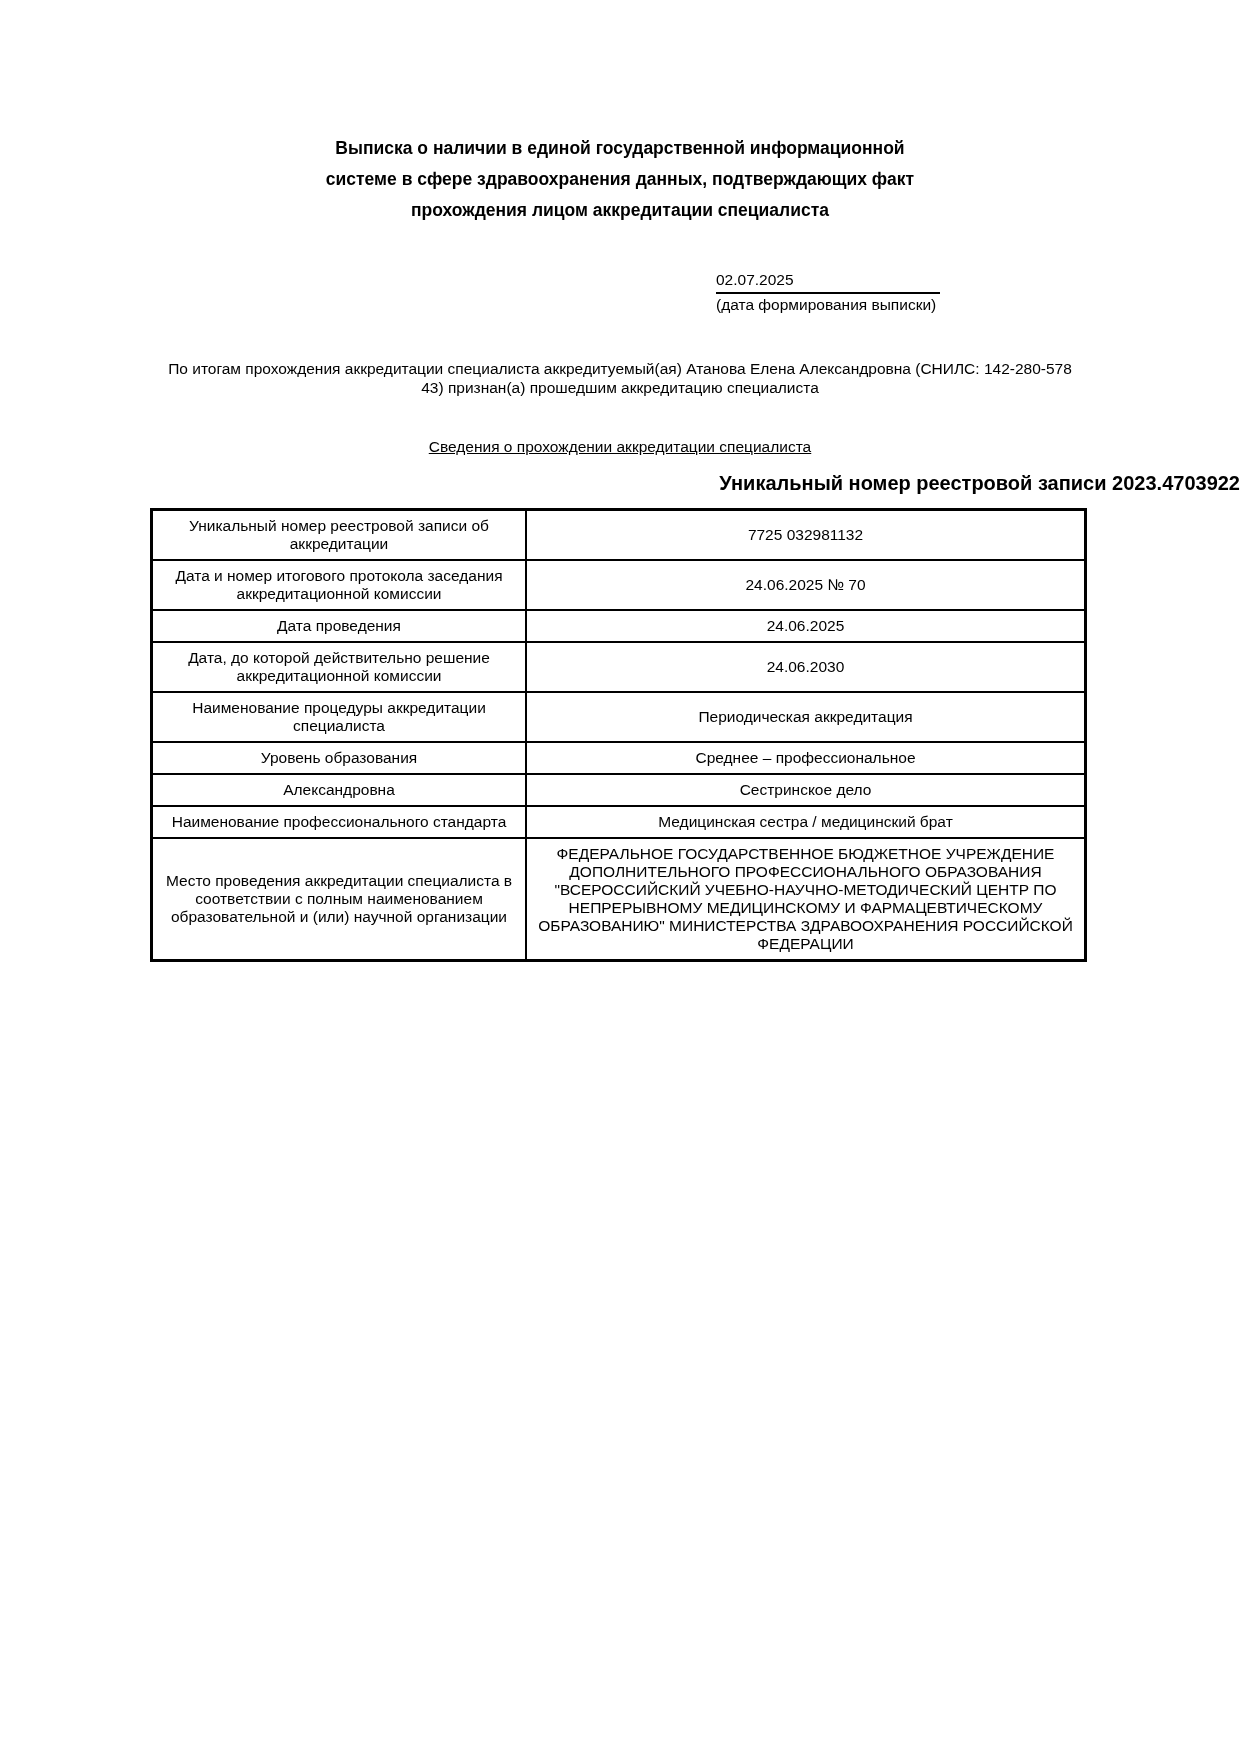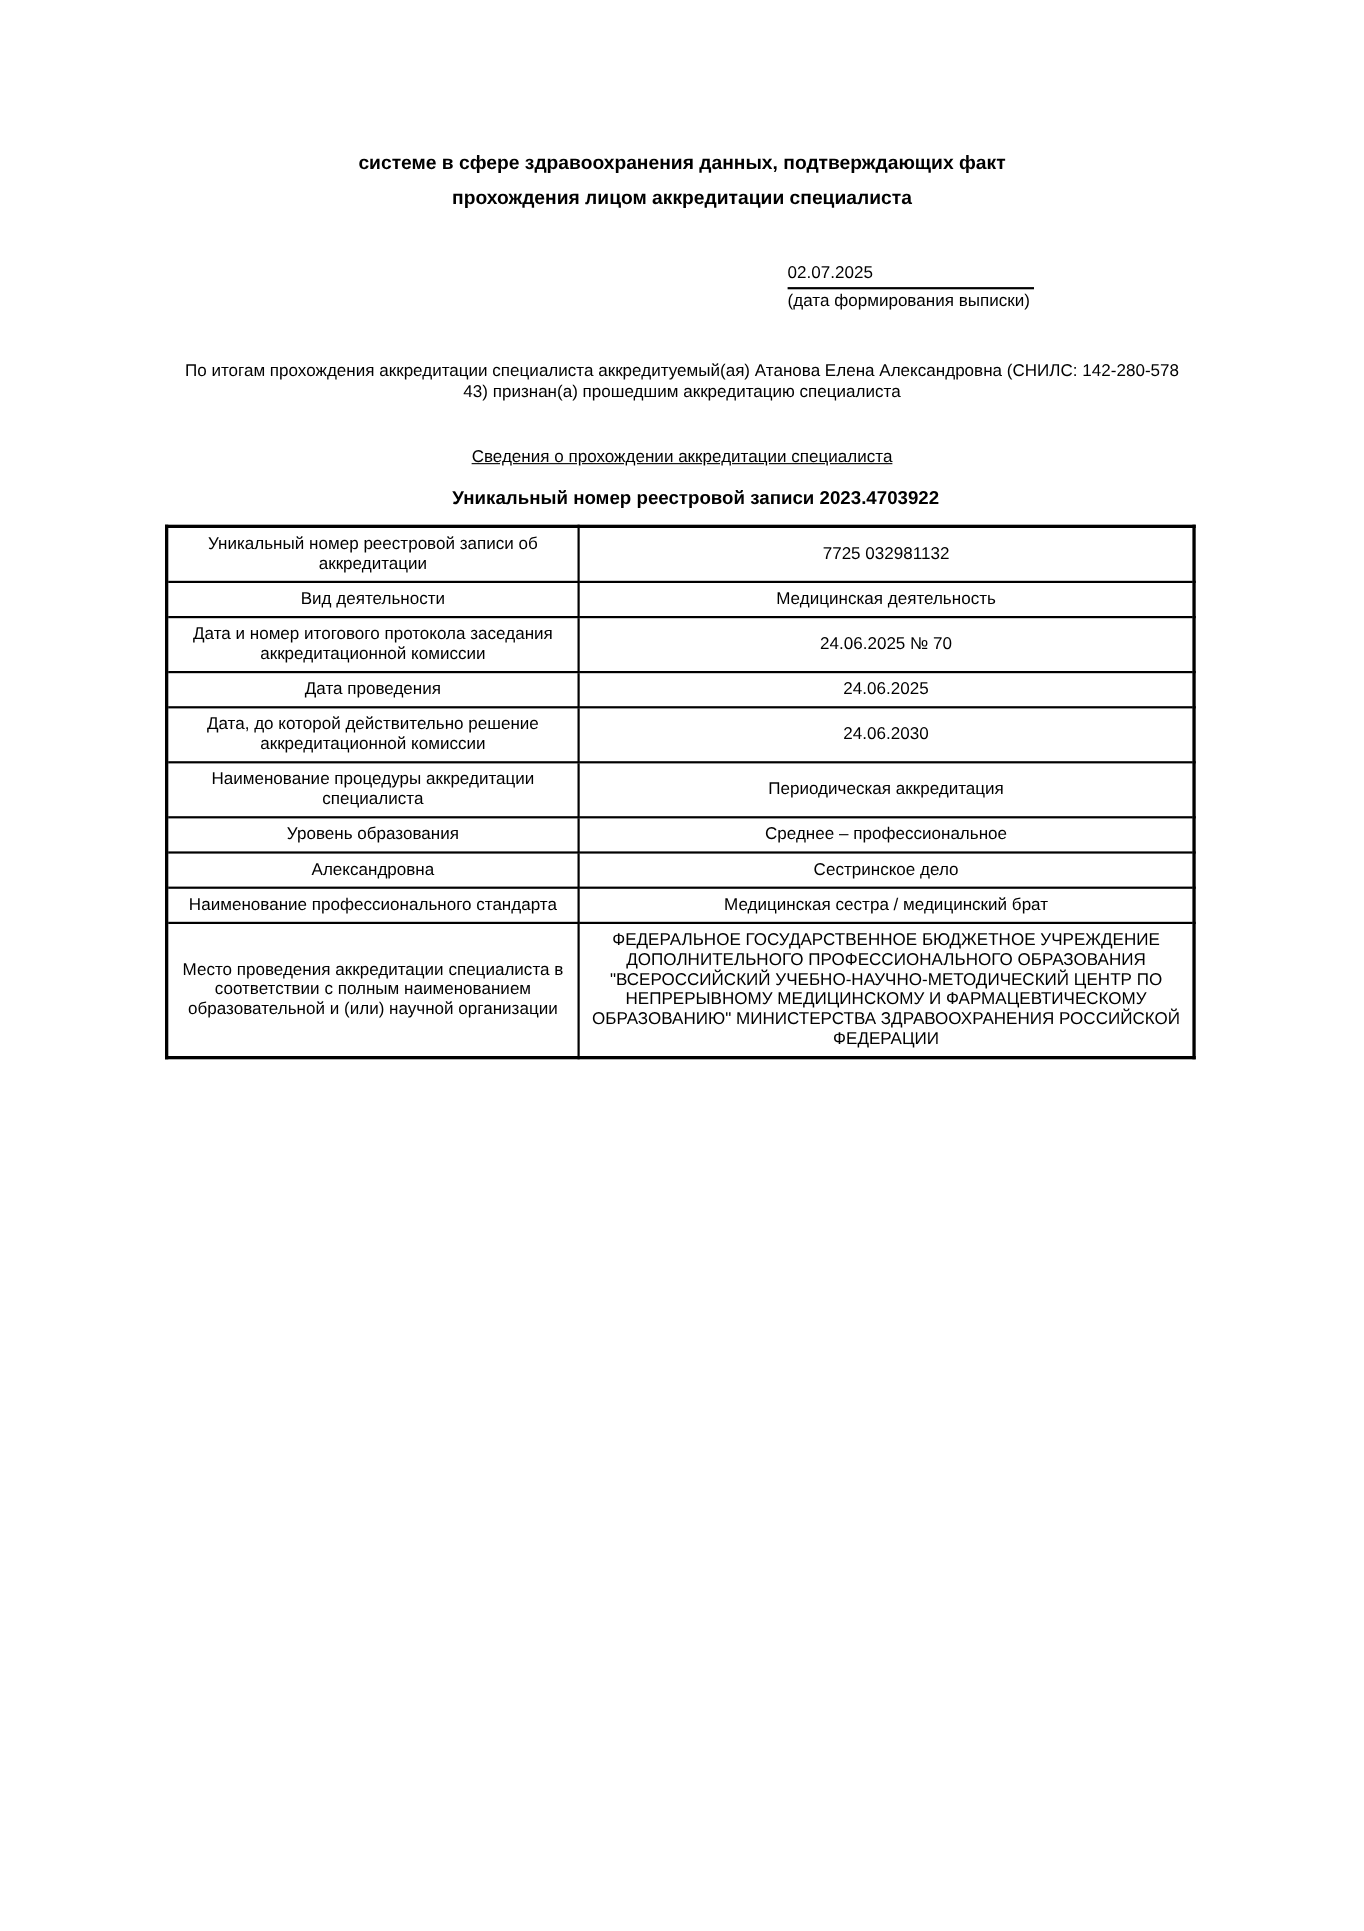--- a/index.html
+++ b/index.html
@@ -47,22 +47,22 @@
   }
   .section-heading {
     margin-top: 40px;
     text-align: center;
     font-size: 15.5px;
     line-height: 19px;
     text-decoration: underline;
   }
   .registry-heading {
     margin-top: 17px;
-    text-align: center;
-    font-size: 17px;
+    text-align: right;
+    font-size: 20px;
     font-weight: 700;
     line-height: 21px;
     margin-left: 25px;
   }
   table.acc-table {
     margin: 14px 0 0 150px;
     width: 935px;
     border-collapse: collapse;
     border: 3px solid #000000;
     table-layout: fixed;
@@ -78,20 +78,21 @@
   }
   td.label-cell { width: 352px; }
   td.value-cell { width: 537px; }
 </style>
 </head>
 <body>
 
 <div class="page">
 
   <div class="doc-title">
+    <div>Выписка о наличии в единой государственной информационной</div>
     <div>системе в сфере здравоохранения данных, подтверждающих факт</div>
     <div>прохождения лицом аккредитации специалиста</div>
   </div>
 
   <div class="date-block">
     <div class="date-value">02.07.2025</div>
     <div class="date-caption">(дата формирования выписки)</div>
   </div>
 
   <p class="summary">
@@ -103,24 +104,20 @@
 
   <div class="registry-heading">Уникальный номер реестровой записи 2023.4703922</div>
 
   <table class="acc-table">
     <tbody id="table-body">
     <tr>
       <td class="label-cell">Уникальный номер реестровой записи об аккредитации</td>
       <td class="value-cell">7725 032981132</td>
     </tr>
 
-    <tr>
-      <td class="label-cell">Вид деятельности</td>
-      <td class="value-cell">Медицинская деятельность</td>
-    </tr>
 
     <tr>
       <td class="label-cell">Дата и номер итогового протокола заседания аккредитационной комиссии</td>
       <td class="value-cell">24.06.2025 № 70</td>
     </tr>
 
     <tr>
       <td class="label-cell">Дата проведения</td>
       <td class="value-cell">24.06.2025</td>
     </tr>

